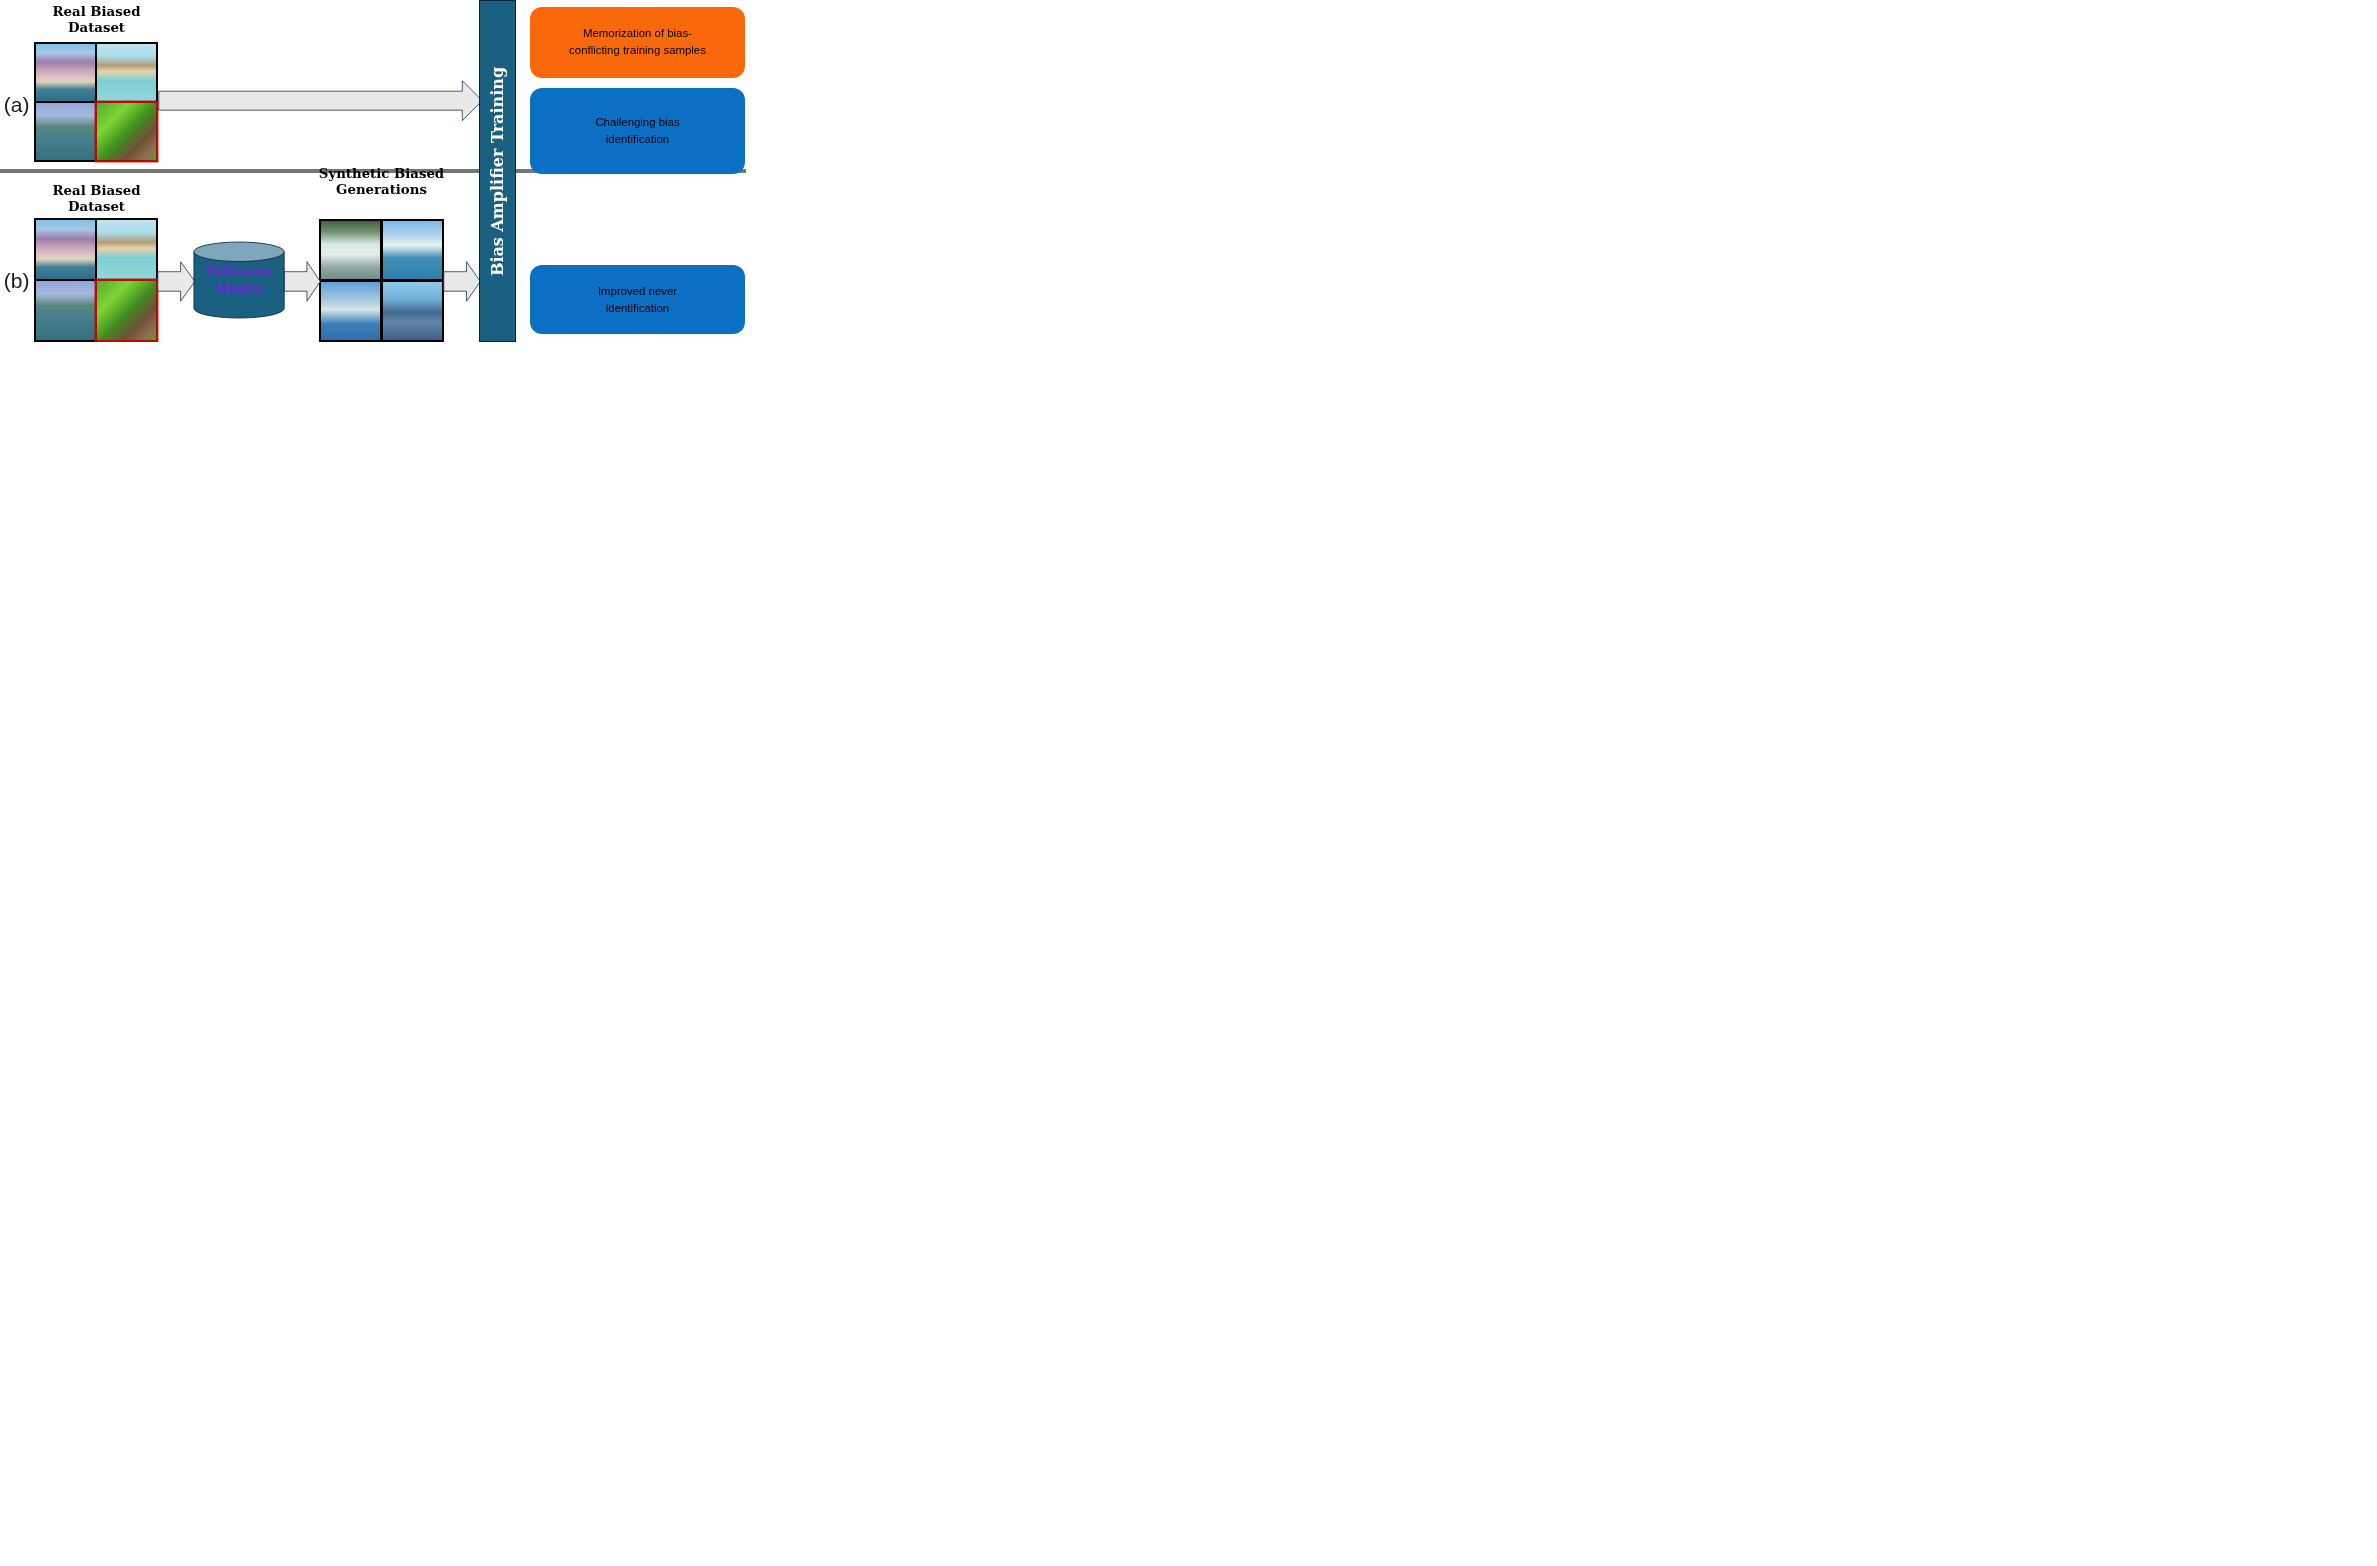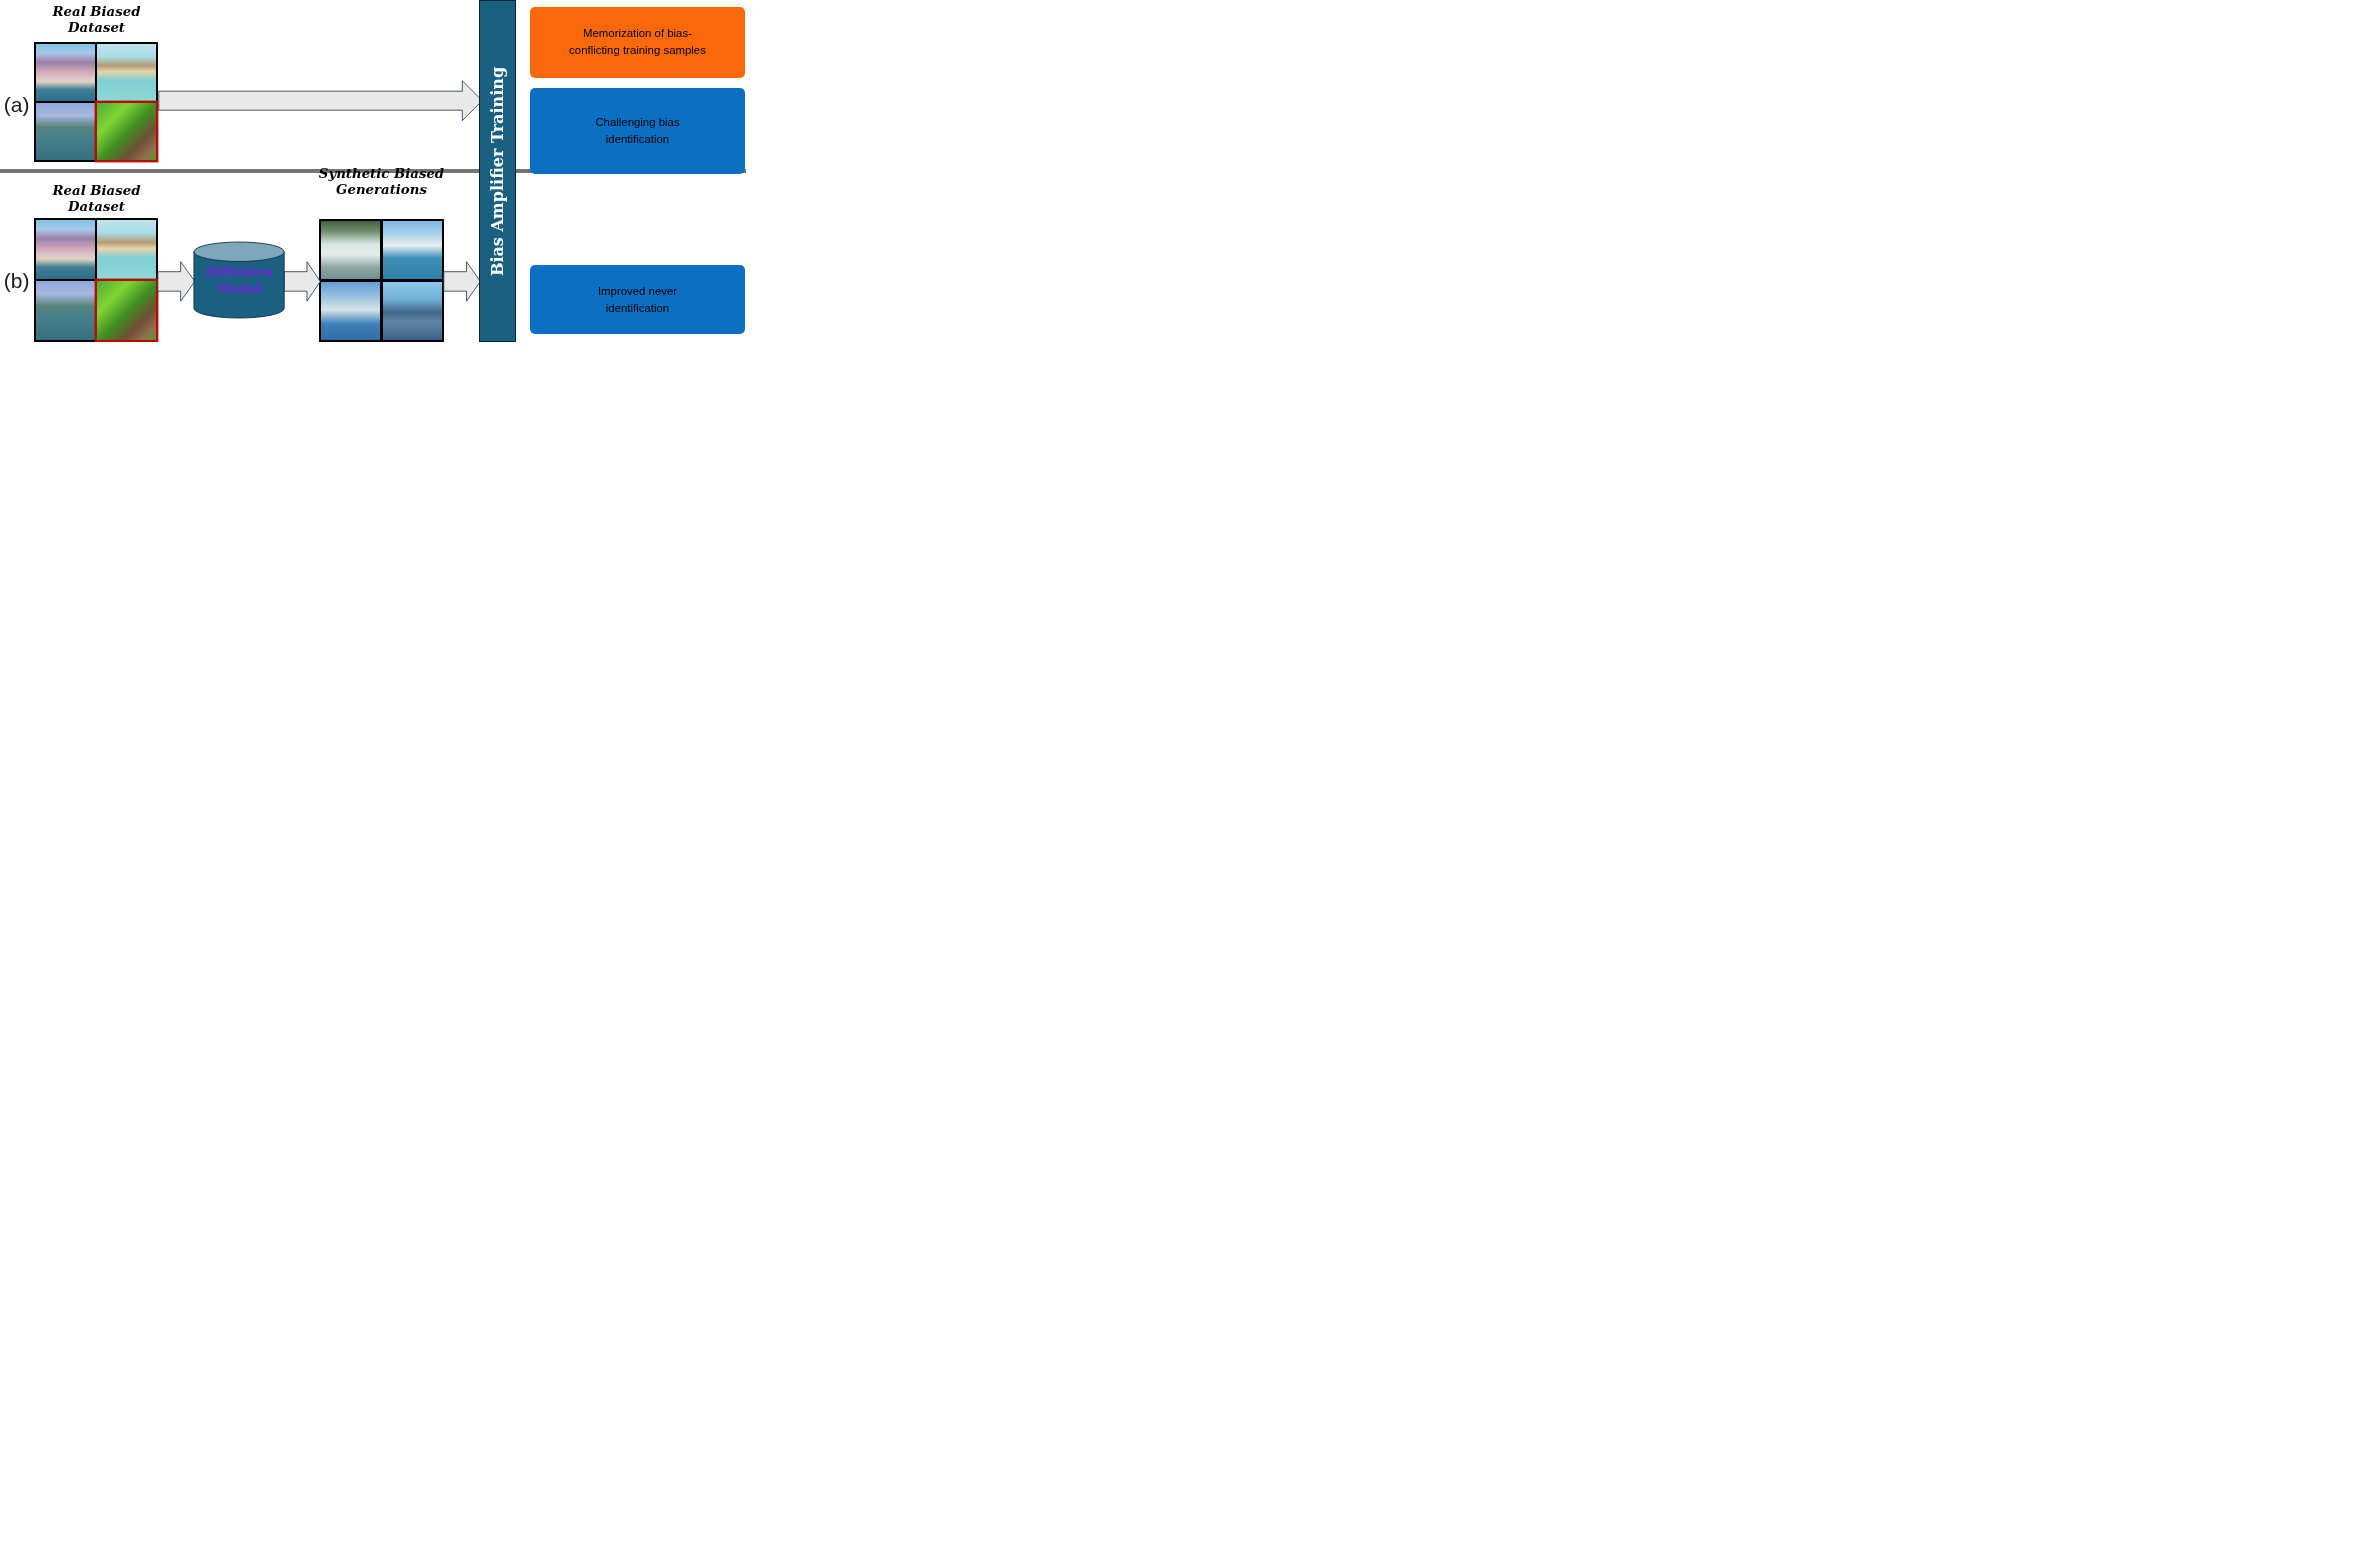--- a/index.html
+++ b/index.html
@@ -5,21 +5,20 @@
   html,body { margin:0; padding:0; background:#ffffff; }
   .canvas {
     position:relative; width:746px; height:342px; background:#ffffff;
     font-family:"Liberation Sans", sans-serif; overflow:hidden;
   }
   
   .serif-title {
     position:absolute; font-family:"DejaVu Serif", serif; font-weight:700;
     font-size:13.3px; line-height:16px; color:#000; text-align:center;
     white-space:pre-line;
-    font-style:italic;
   }
   .panel-label {
     position:absolute; font-size:21px; line-height:21px; color:#1a1a1a;
     font-family:"Liberation Sans", sans-serif; font-weight:400;
   }
   
   .grid {
     position:absolute; background:#000; padding:1.9px; box-sizing:border-box;
     display:grid; grid-template-columns:1fr 1fr; grid-template-rows:1fr 1fr; gap:2.9px;
   }
@@ -49,21 +48,21 @@
     position:absolute; left:479px; top:0; width:37px; height:342px;
     background:#1a6080; border:1.4px solid #0a2433; box-sizing:border-box; z-index:2;
     display:flex; align-items:center; justify-content:center;
   }
   .amp-label {
     transform:rotate(-90deg); white-space:nowrap; color:#ffffff;
     font-family:"DejaVu Serif", serif; font-weight:700; font-size:16px;
   }
   
   .outcome {
-    position:absolute; left:530px; width:215px; border-radius:5px;
+    position:absolute; left:530px; width:215px; border-radius:12px;
     display:flex; align-items:center; justify-content:center; text-align:center;
     font-size:11.4px; line-height:17px; color:#000; white-space:pre-line;
     box-sizing:border-box; padding:0 9.5px; z-index:1;
   }
   .orange { background:#f9690b; }
   .blue   { background:#0b70c4; }
   .box-oa { top:6.7px;  height:71px; }
   .box-ba { top:88px; height:86px; }
   .box-ob { top:183px; height:70px; }
   .box-bb { top:265px; height:69px; }

